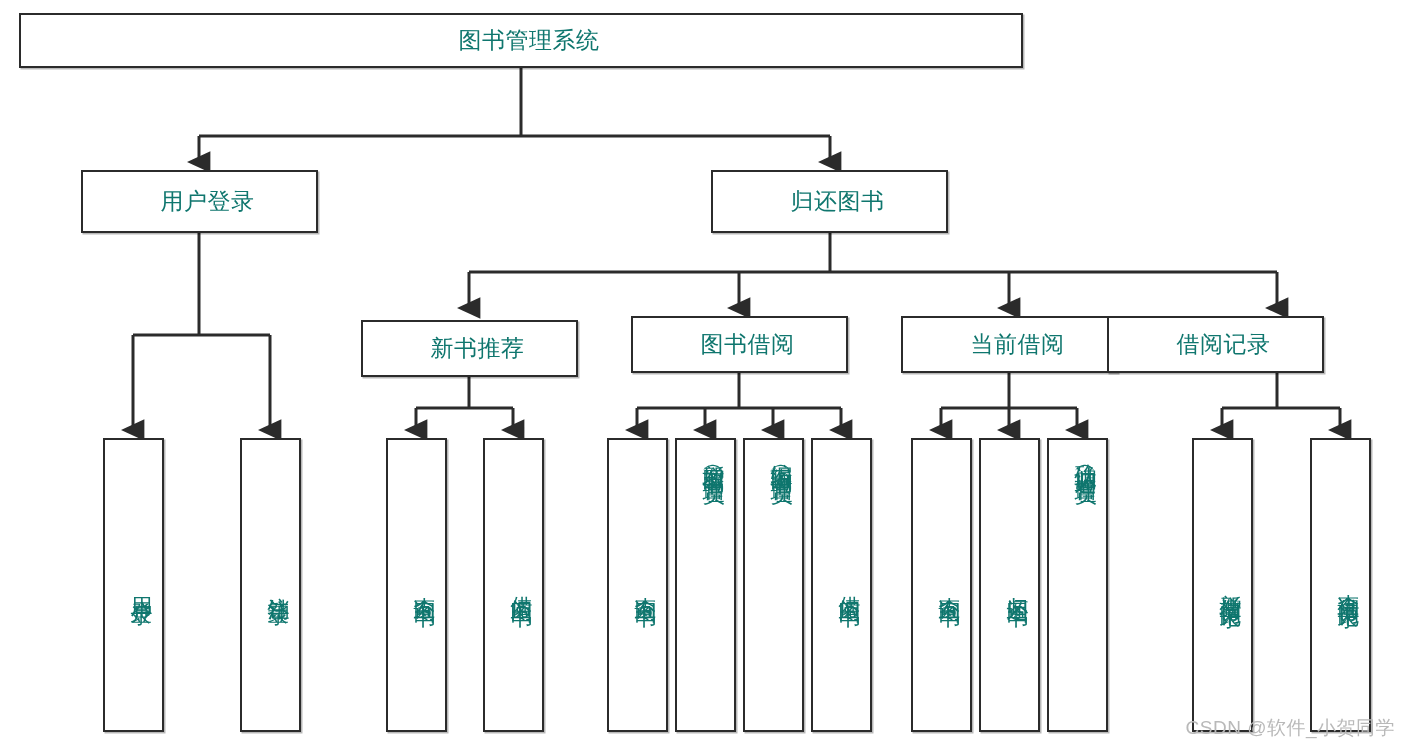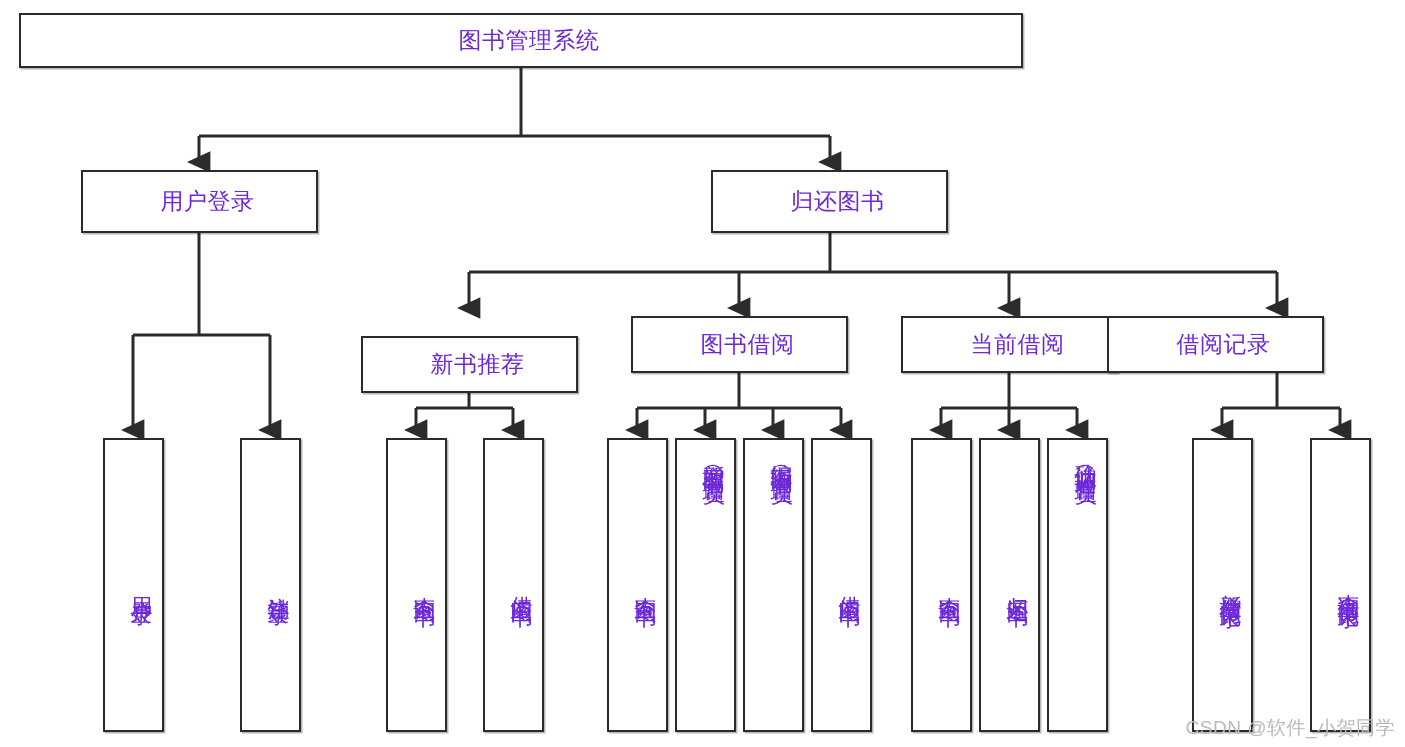--- a/index.html
+++ b/index.html
@@ -18,21 +18,21 @@
     overflow: hidden;
   }
   .node {
     position: absolute;
     box-sizing: border-box;
     border: 2.5px solid #2b2b2b;
     background: #ffffff;
     display: flex;
     align-items: center;
     justify-content: center;
-    color: #6d28d9;
+    color: #0f766e;
     box-shadow: 1.5px 1.5px 0 rgba(0,0,0,0.28);
     padding-left: 16px;
   }
   .node.horiz {
     font-size: 23px;
     letter-spacing: 0.5px;
   }
   .node.vert {
     writing-mode: vertical-rl;
     text-orientation: upright;
@@ -120,21 +120,21 @@
       <path d="M1222,408 L1222,430" marker-end="url(#arw)"></path>
       <path d="M1340,408 L1340,430" marker-end="url(#arw)"></path>
     </g>
   </svg>
 
   <div class="node horiz" style="left:19px; top:13px; width:1004px; height:55px;">图书管理系统</div>
 
   <div class="node horiz" style="left:81px; top:170px; width:237px; height:63px;">用户登录</div>
   <div class="node horiz" style="left:711px; top:170px; width:237px; height:63px;">归还图书</div>
 
-  <div class="node horiz" style="left:361px; top:336px; width:217px; height:57px;">新书推荐</div>
+  <div class="node horiz" style="left:361px; top:320px; width:217px; height:57px;">新书推荐</div>
   <div class="node horiz" style="left:631px; top:316px; width:217px; height:57px;">图书借阅</div>
   <div class="node horiz" style="left:901px; top:316px; width:217px; height:57px;">当前借阅</div>
   <div class="node horiz" style="left:1107px; top:316px; width:217px; height:57px;">借阅记录</div>
 
   <div class="node vert" style="left:103px; top:438px; width:61px; height:294px;">用户登录</div>
   <div class="node vert" style="left:240px; top:438px; width:61px; height:294px;">注销登录</div>
 
   <div class="node vert" style="left:386px; top:438px; width:61px; height:294px;">查询图书</div>
   <div class="node vert" style="left:483px; top:438px; width:61px; height:294px;">借阅图书</div>
 

